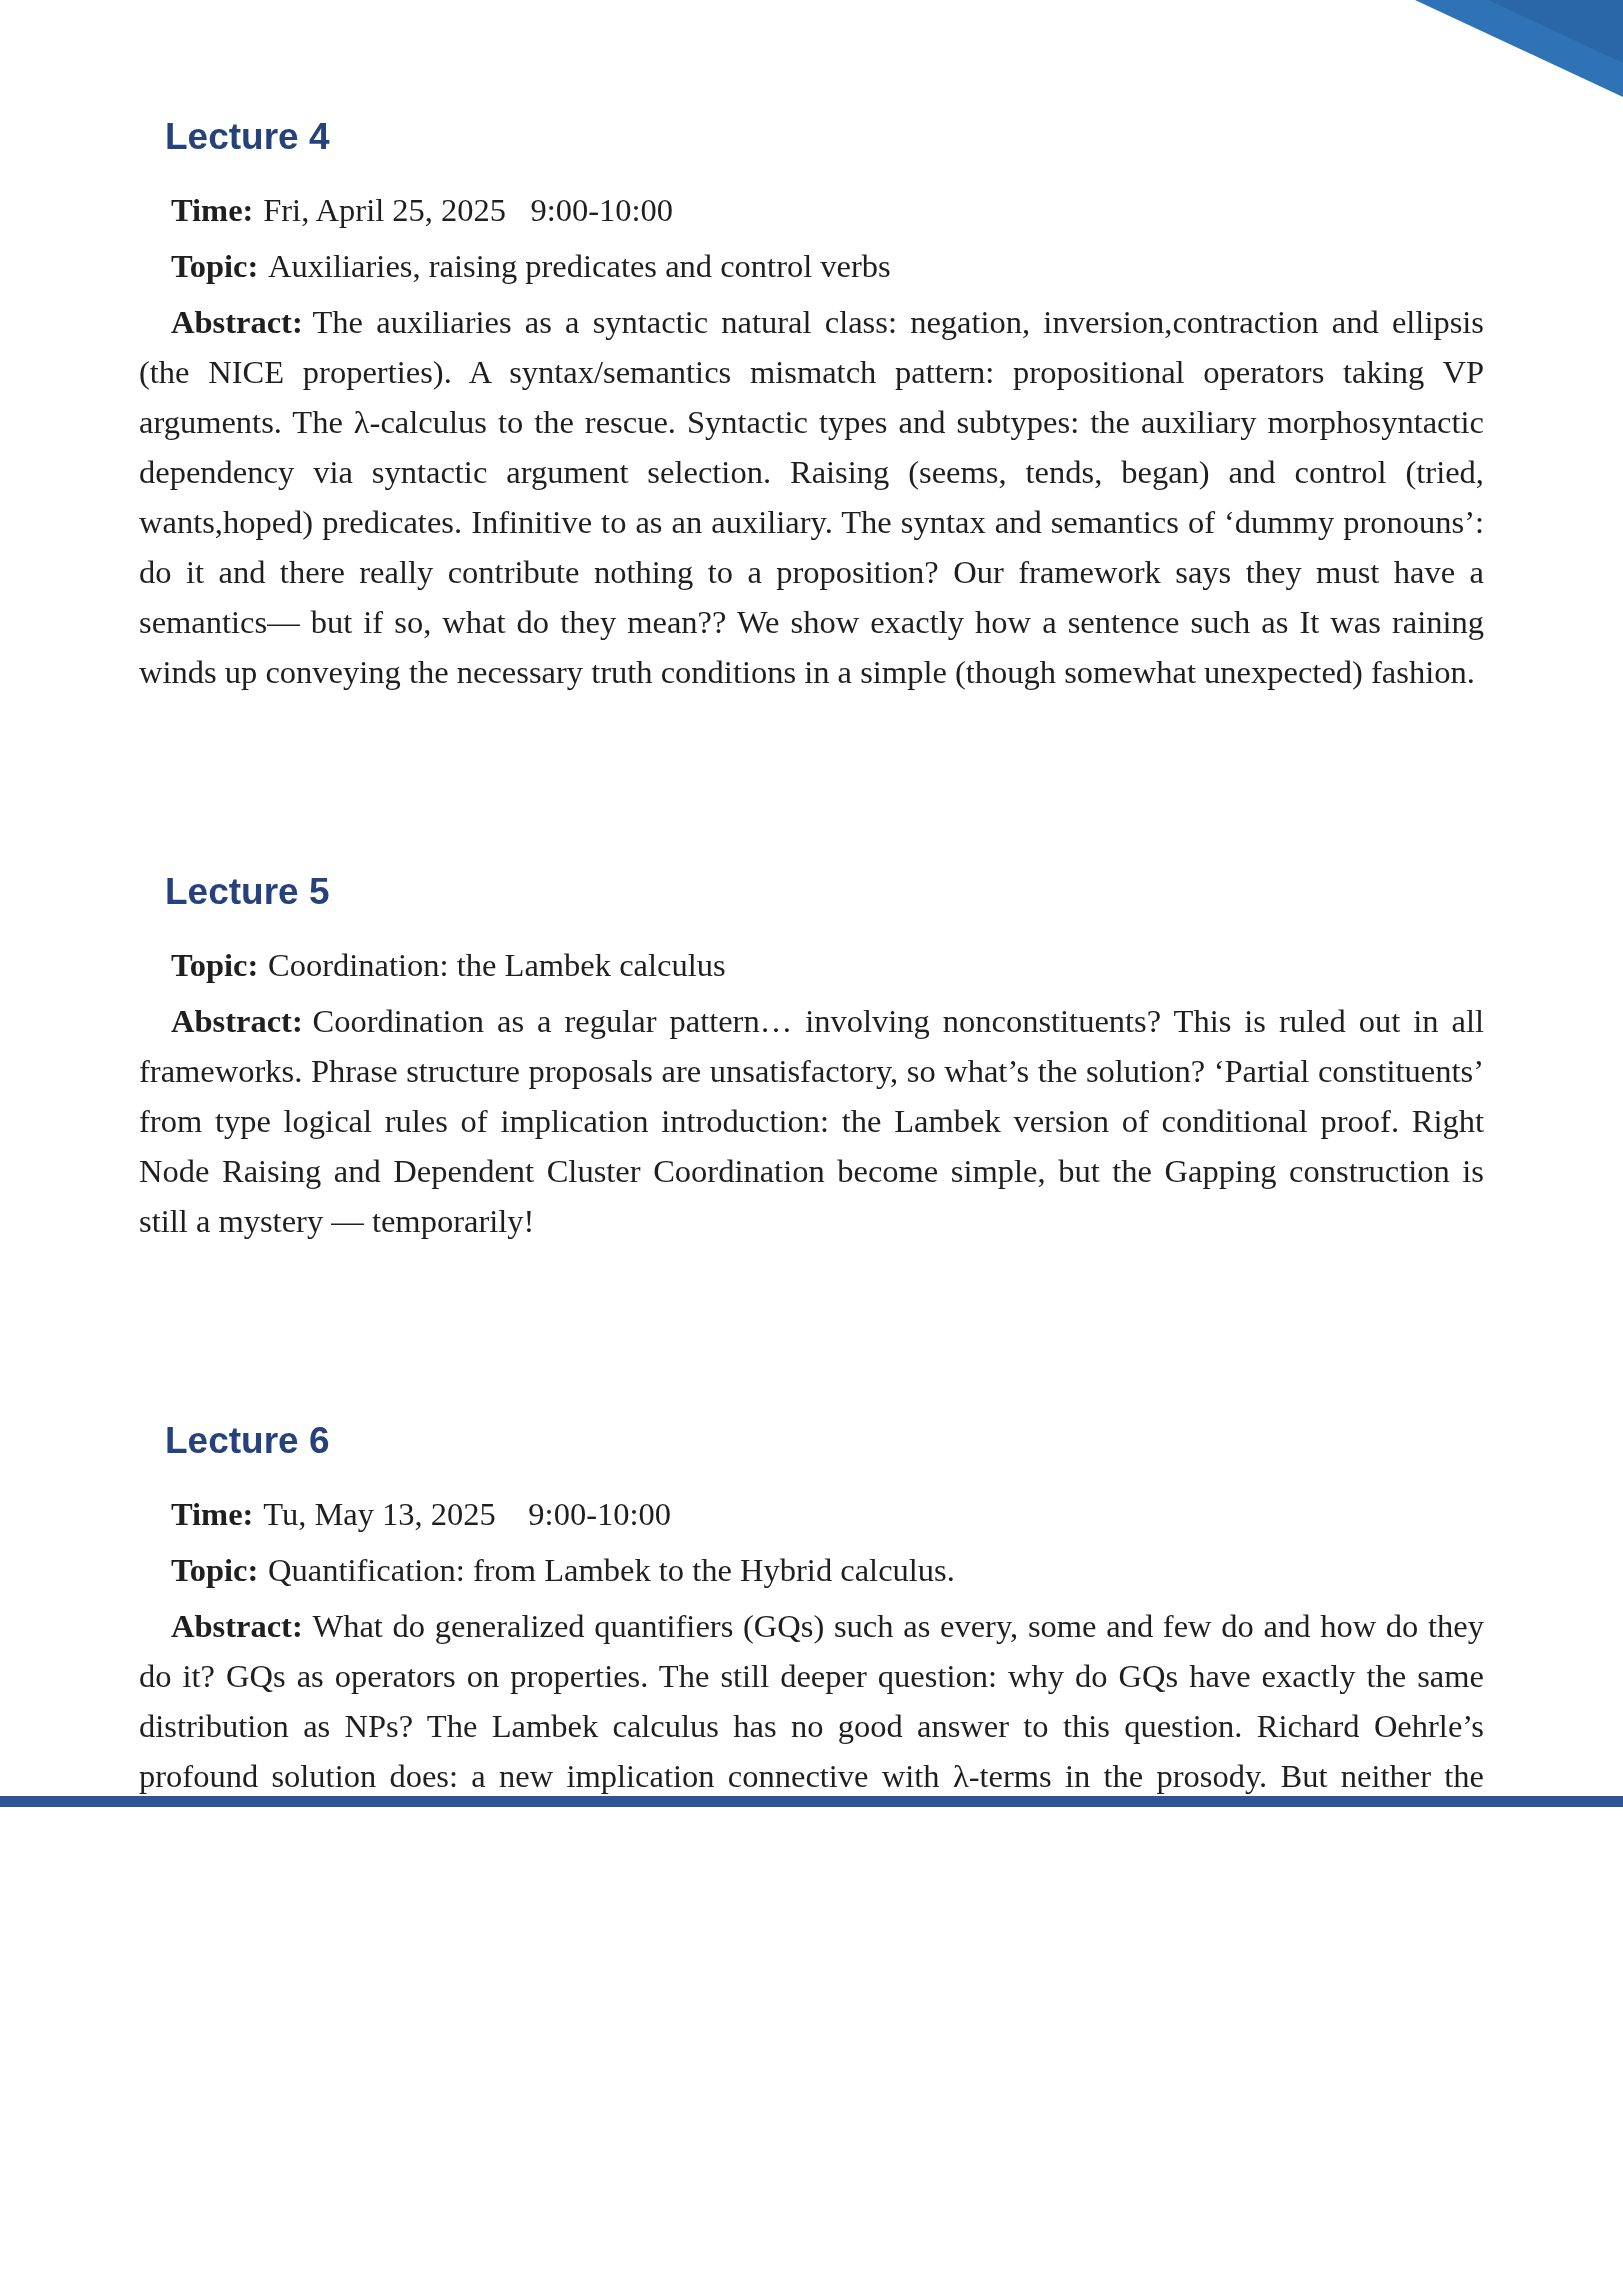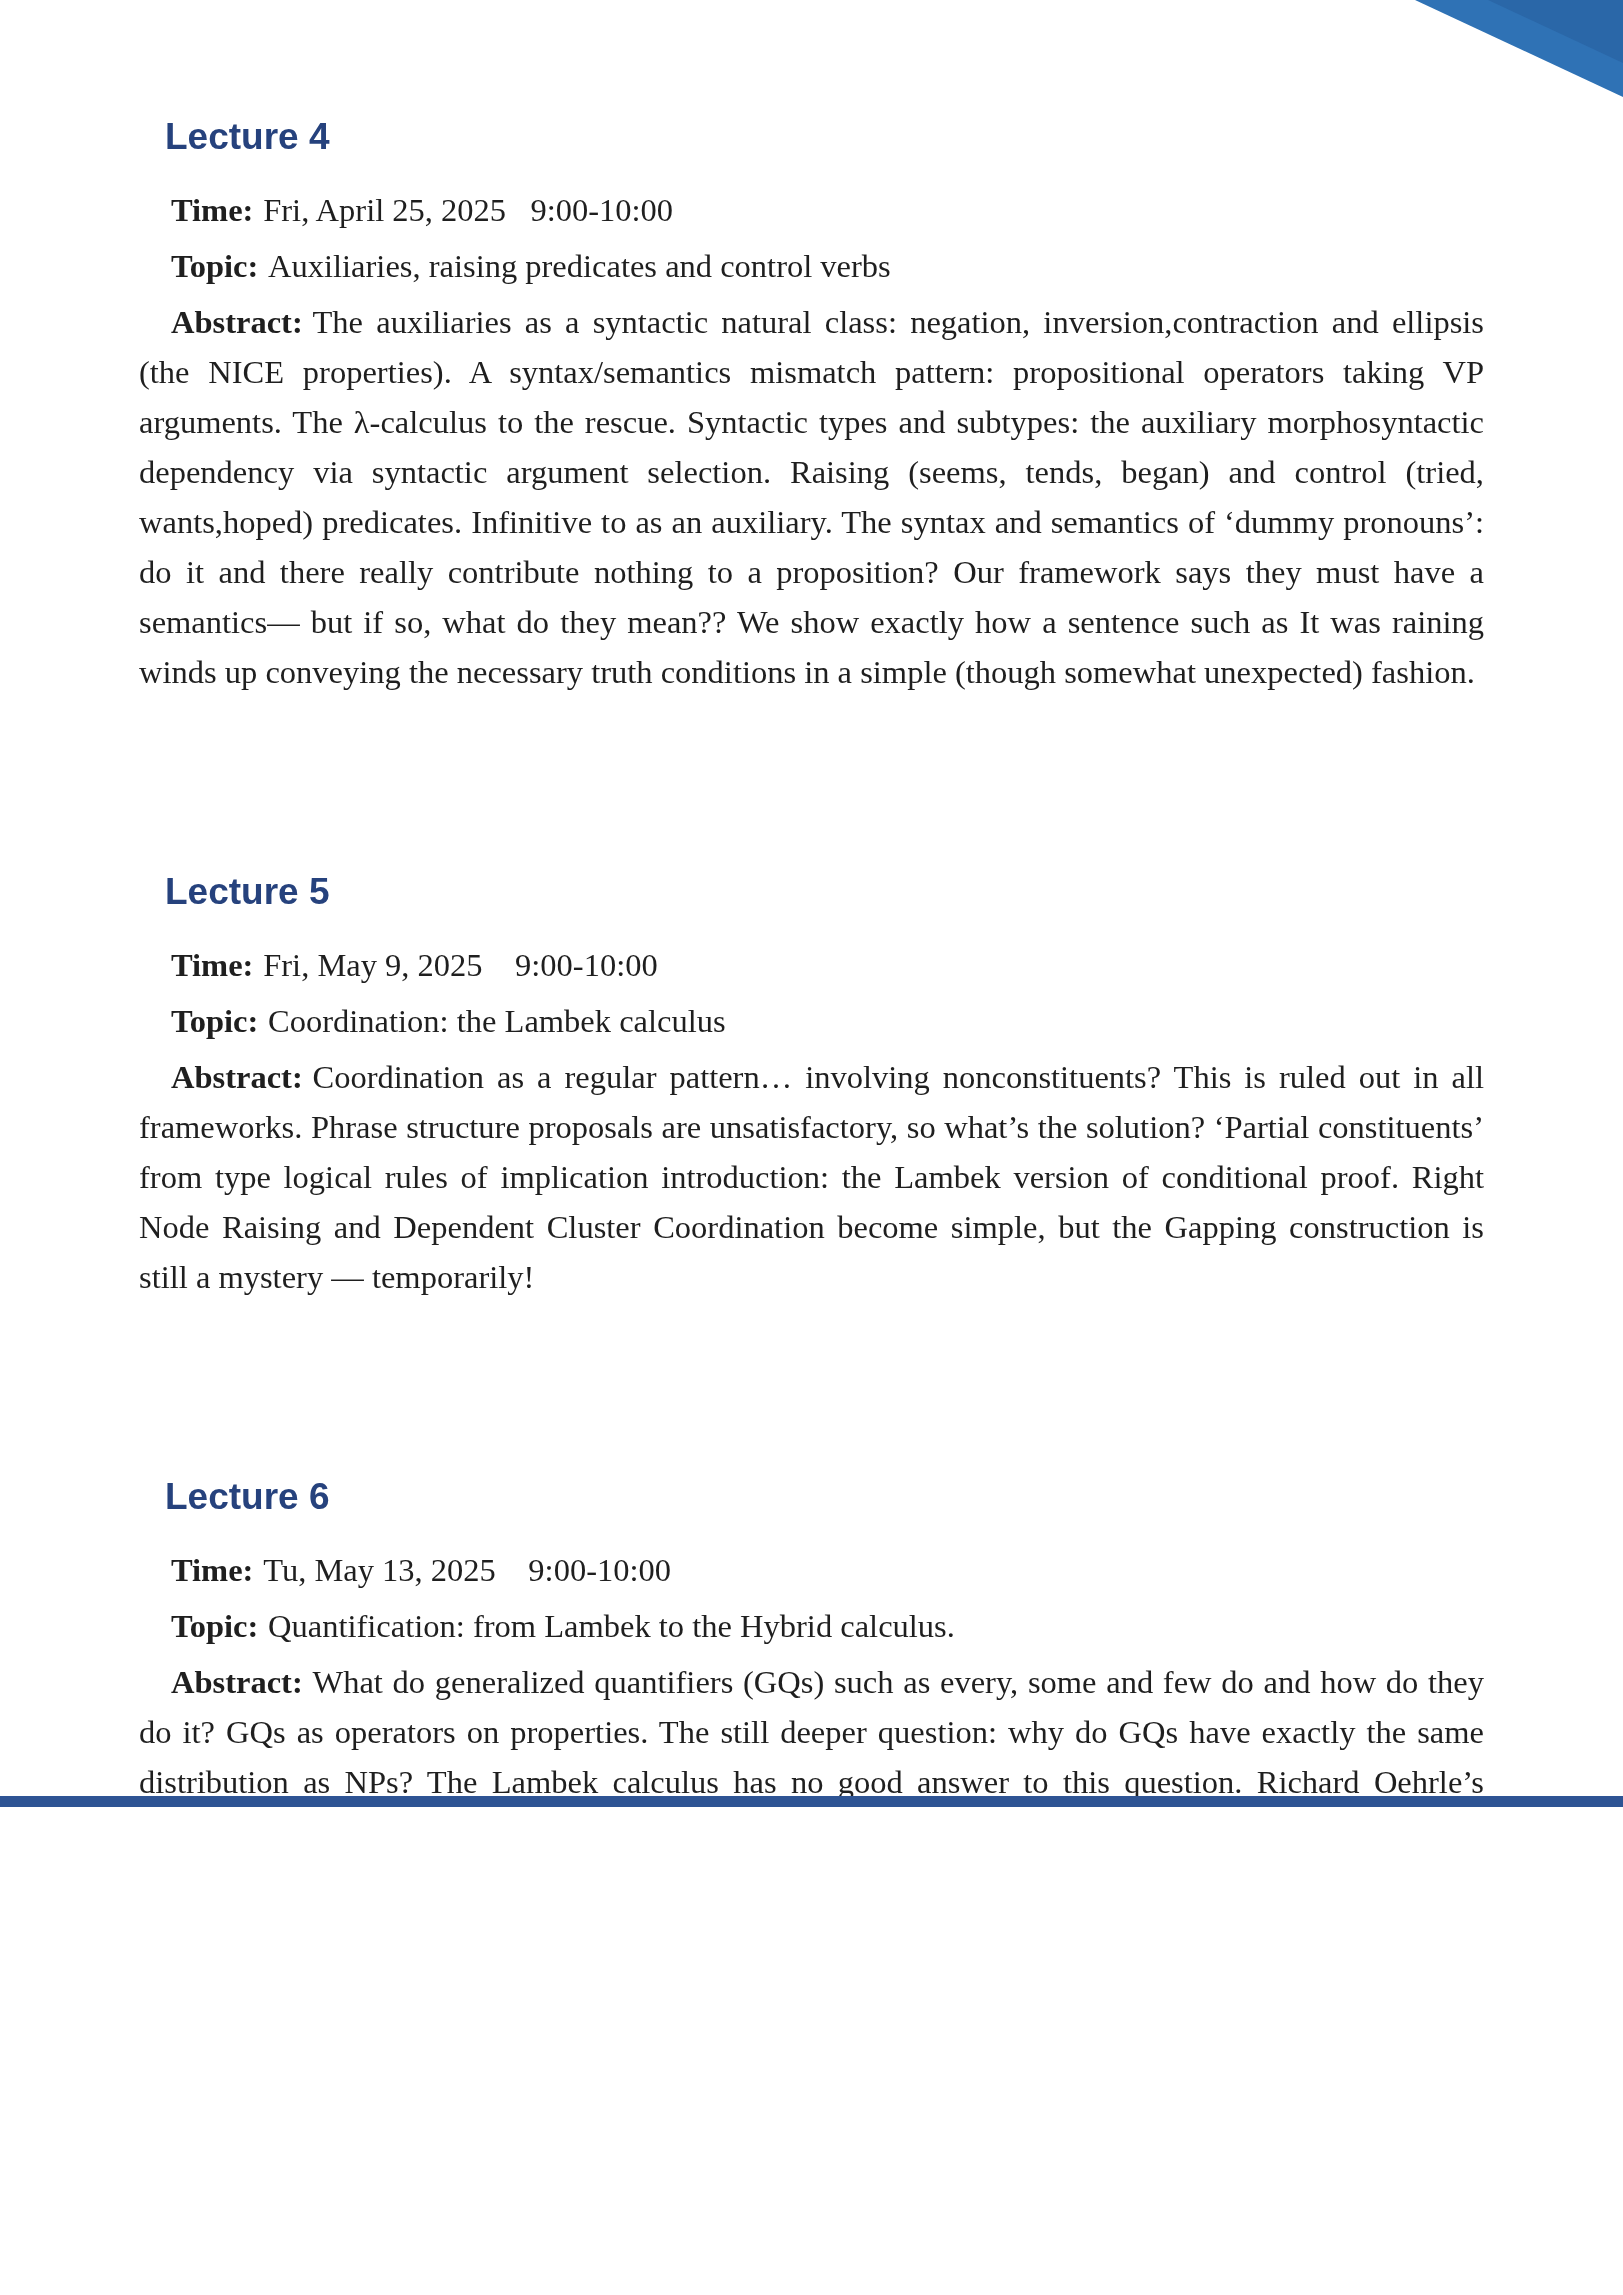--- a/index.html
+++ b/index.html
@@ -95,23 +95,20 @@
         <span class="lbl">Topic:</span><span>Auxiliaries, raising predicates and control verbs</span>
       </p>
       <p class="abstract">
         <span class="lbl">Abstract:</span><span>The auxiliaries as a syntactic natural class: negation, inversion,contraction and ellipsis (the NICE properties). A syntax/semantics mismatch pattern: propositional operators taking VP arguments. The λ-calculus to the rescue. Syntactic types and subtypes: the auxiliary morphosyntactic dependency via syntactic argument selection. Raising (seems, tends, began) and control (tried, wants,hoped) predicates. Infinitive to as an auxiliary. The syntax and semantics of ‘dummy pronouns’: do it and there really contribute nothing to a proposition? Our framework says they must have a semantics— but if so, what do they mean?? We show exactly how a sentence such as It was raining winds up conveying the necessary truth conditions in a simple (though somewhat unexpected) fashion.</span>
       </p>
     </section>
 
     <section class="lecture">
       <h2>Lecture 5</h2>
       <p class="meta">
-        <span class="lbl">Time:</span><span class="time-value">Fri, May 9, 2025    9:00-10:00</span>
-      </p>
-      <p class="meta">
         <span class="lbl">Topic:</span><span>Coordination: the Lambek calculus</span>
       </p>
       <p class="abstract">
         <span class="lbl">Abstract:</span><span>Coordination as a regular pattern… involving nonconstituents? This is ruled out in all frameworks. Phrase structure proposals are unsatisfactory, so what’s the solution? ‘Partial constituents’ from type logical rules of implication introduction: the Lambek version of conditional proof. Right Node Raising and Dependent Cluster Coordination become simple, but the Gapping construction is still a mystery — temporarily!</span>
       </p>
     </section>
 
     <section class="lecture">
       <h2>Lecture 6</h2>
       <p class="meta">

